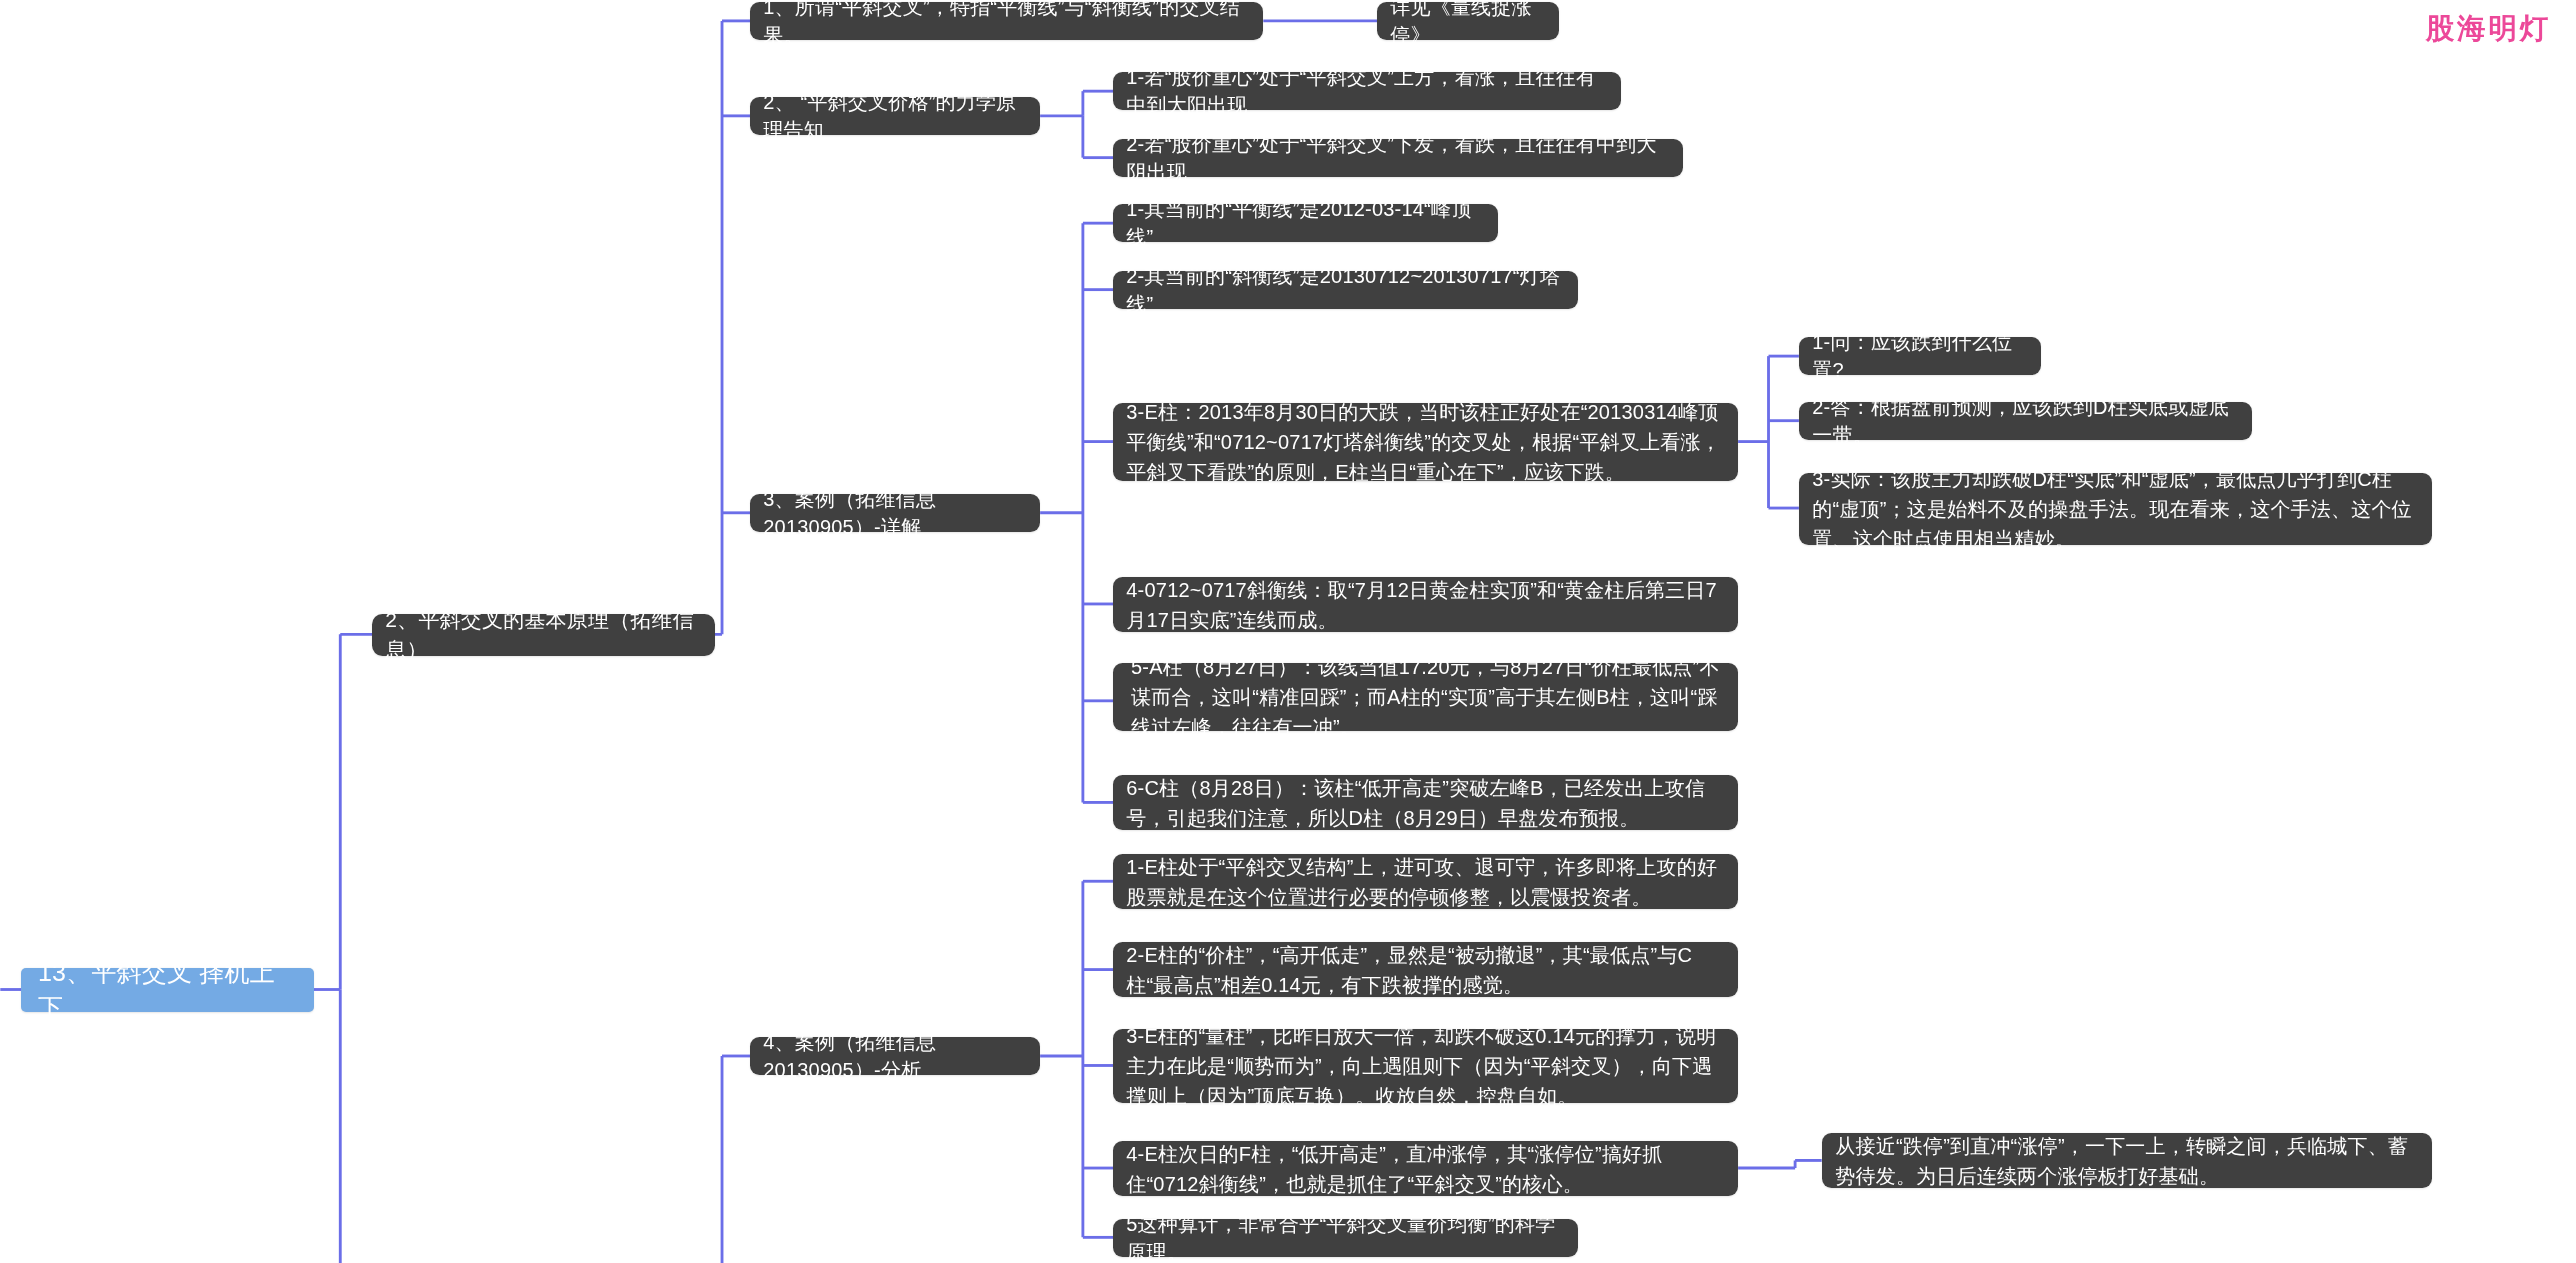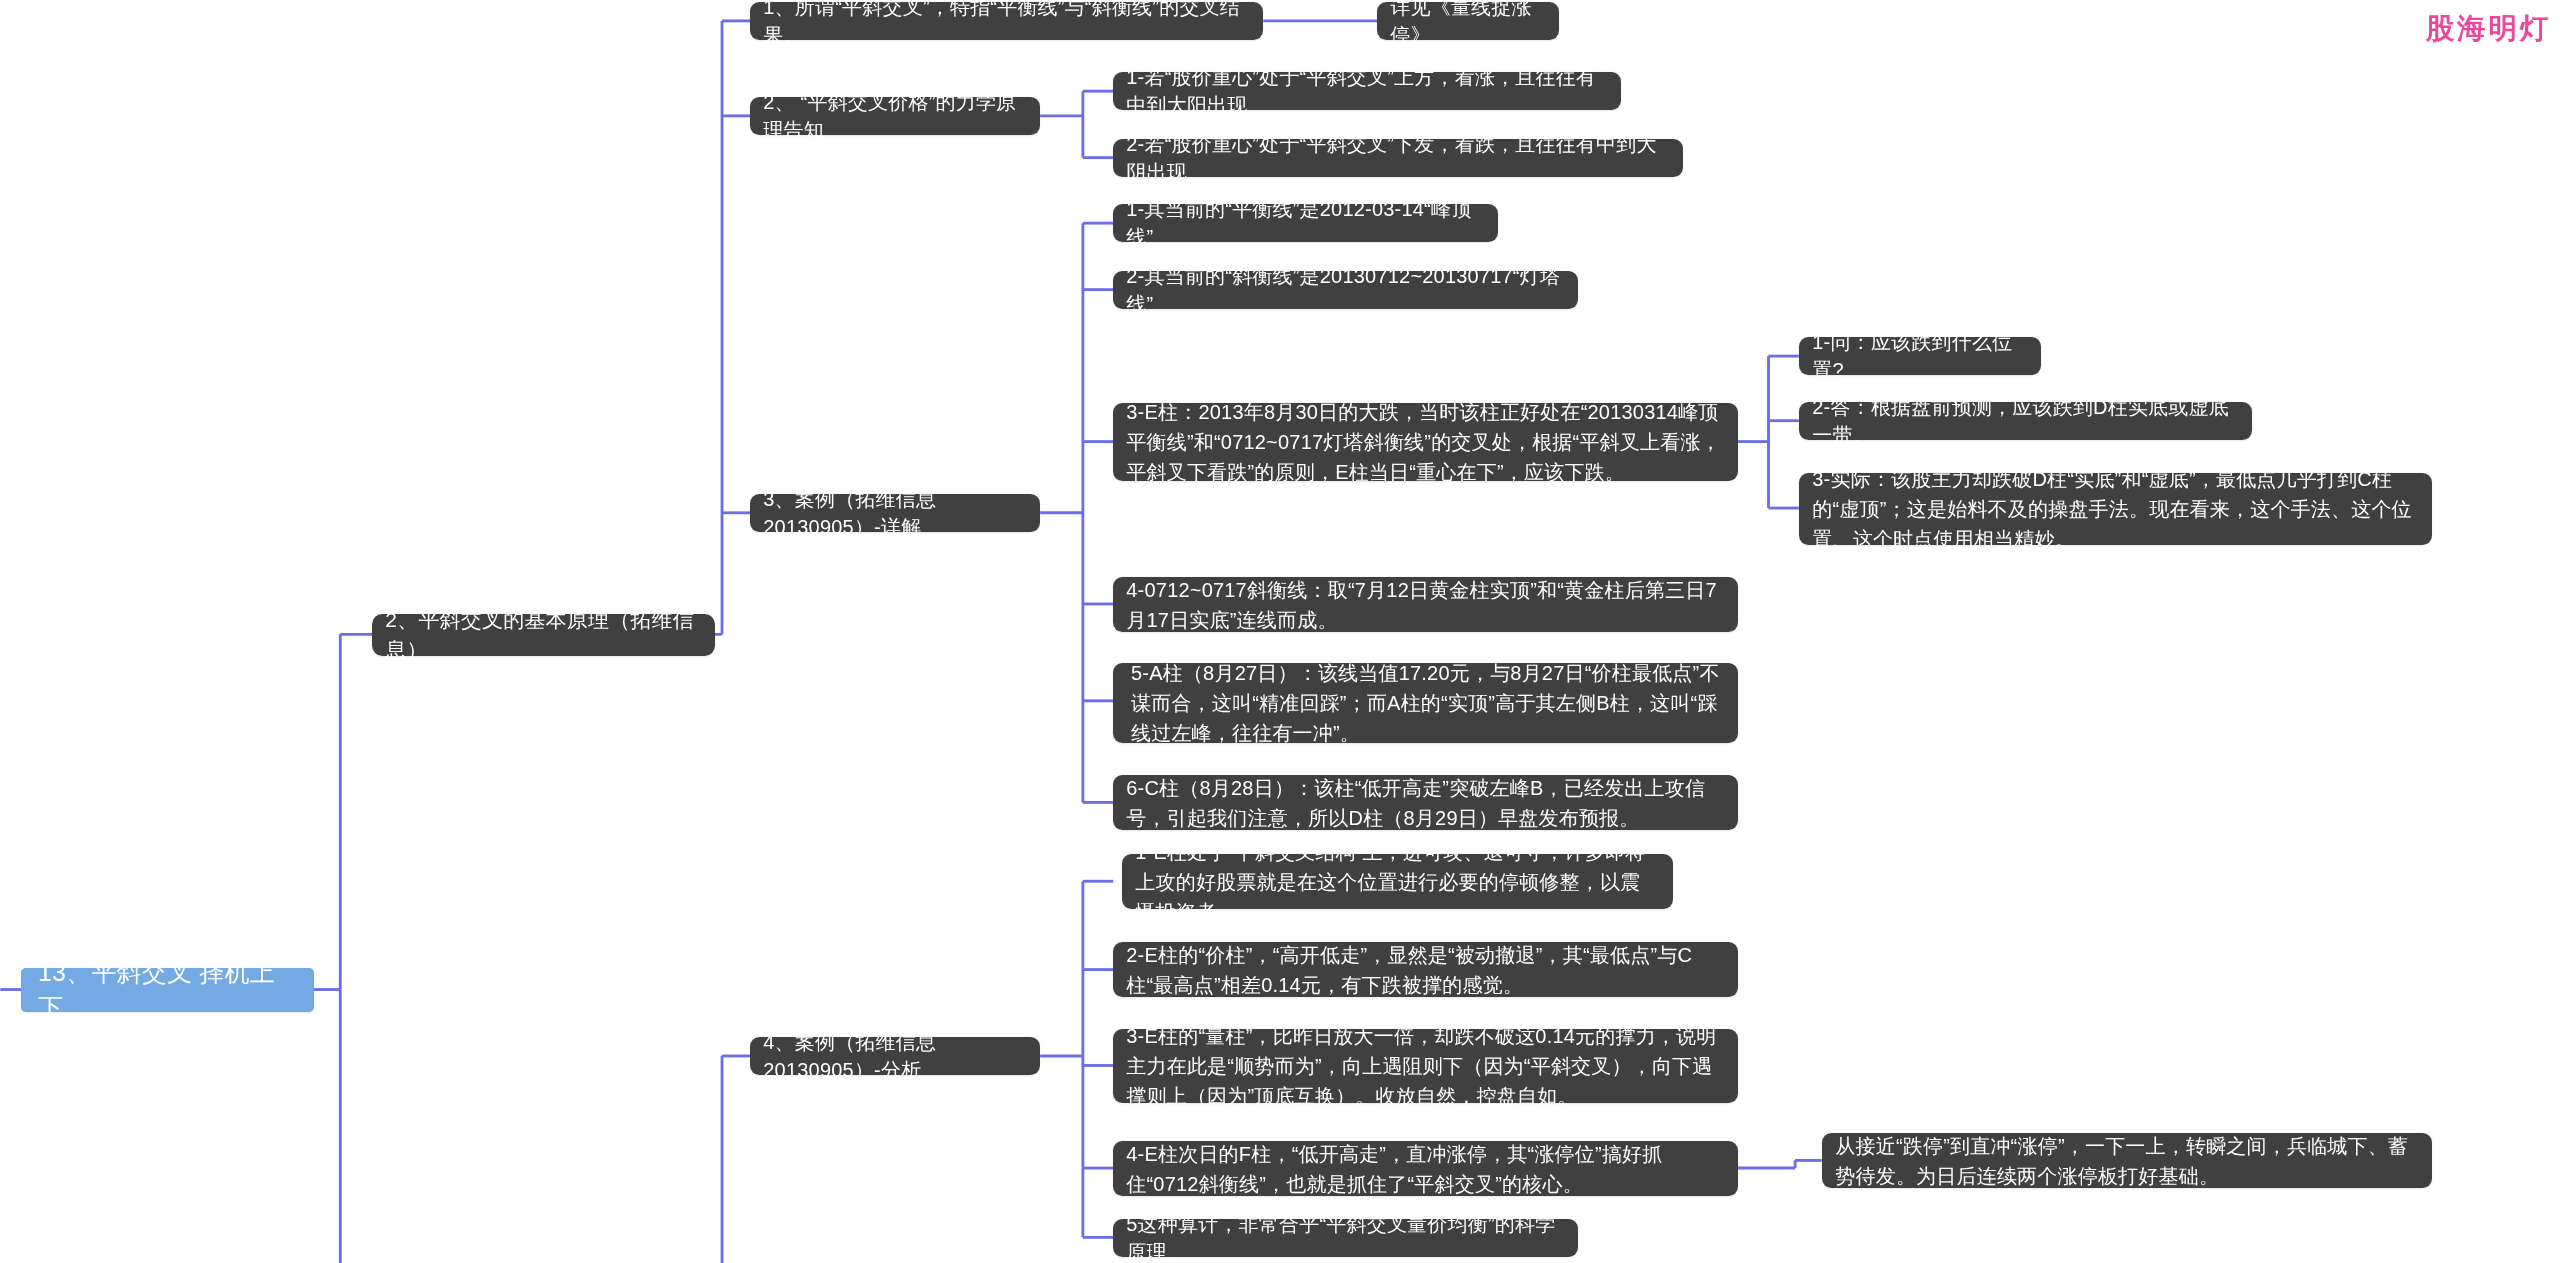--- a/index.html
+++ b/index.html
@@ -158,41 +158,41 @@
   </div>
   <div class="node" style="left:1113px; top:271px; width:465px; height:38px;">
     <span>2-其当前的“斜衡线”是20130712~20130717“灯塔线”</span>
   </div>
   <div class="node multiline" style="left:1113px; top:403px; width:625px; height:78px;">
     <span>3-E柱：2013年8月30日的大跌，当时该柱正好处在“20130314峰顶平衡线”和“0712~0717灯塔斜衡线”的交叉处，根据“平斜叉上看涨，平斜叉下看跌”的原则，E柱当日“重心在下”，应该下跌。</span>
   </div>
   <div class="node multiline" style="left:1113px; top:577px; width:625px; height:55px;">
     <span>4-0712~0717斜衡线：取“7月12日黄金柱实顶”和“黄金柱后第三日7月17日实底”连线而成。</span>
   </div>
-  <div class="node multiline" style="left:1113px; top:663px; width:625px; height:80px;padding-left:18px;">
+  <div class="node multiline" style="left:1113px; top:663px; width:625px; height:68px;padding-left:18px;">
     <span>5-A柱（8月27日）：该线当值17.20元，与8月27日“价柱最低点”不谋而合，这叫“精准回踩”；而A柱的“实顶”高于其左侧B柱，这叫“踩线过左峰，往往有一冲”。</span>
   </div>
   <div class="node multiline" style="left:1113px; top:775px; width:625px; height:55px;">
     <span>6-C柱（8月28日）：该柱“低开高走”突破左峰B，已经发出上攻信号，引起我们注意，所以D柱（8月29日）早盘发布预报。</span>
   </div>
 
   <div class="node" style="left:1799px; top:337px; width:242px; height:38px;">
     <span>1-问：应该跌到什么位置?</span>
   </div>
   <div class="node" style="left:1799px; top:402px; width:453px; height:38px;">
     <span>2-答：根据盘前预测，应该跌到D柱实底或虚底一带。</span>
   </div>
   <div class="node multiline" style="left:1799px; top:473px; width:633px; height:72px;">
     <span>3-实际：该股主力却跌破D柱“实底”和“虚底”，最低点几乎打到C柱的“虚顶”；这是始料不及的操盘手法。现在看来，这个手法、这个位置、这个时点使用相当精妙。</span>
   </div>
 
   <div class="node" style="left:750px; top:1037px; width:290px; height:38px;">
     <span>4、案例（拓维信息20130905）-分析</span>
   </div>
-  <div class="node multiline" style="left:1113px; top:854px; width:551px; height:55px;margin-left:9px;">
+  <div class="node multiline" style="left:1113px; top:854px; width:625px; height:55px;">
     <span>1-E柱处于“平斜交叉结构”上，进可攻、退可守，许多即将上攻的好股票就是在这个位置进行必要的停顿修整，以震慑投资者。</span>
   </div>
   <div class="node multiline" style="left:1113px; top:942px; width:625px; height:55px;">
     <span>2-E柱的“价柱”，“高开低走”，显然是“被动撤退”，其“最低点”与C柱“最高点”相差0.14元，有下跌被撑的感觉。</span>
   </div>
   <div class="node multiline" style="left:1113px; top:1029px; width:625px; height:74px;">
     <span>3-E柱的“量柱”，比昨日放大一倍，却跌不破这0.14元的撑力，说明主力在此是“顺势而为”，向上遇阻则下（因为“平斜交叉），向下遇撑则上（因为”顶底互换）。收放自然，控盘自如。</span>
   </div>
   <div class="node multiline" style="left:1113px; top:1141px; width:625px; height:55px;">
     <span>4-E柱次日的F柱，“低开高走”，直冲涨停，其“涨停位”搞好抓住“0712斜衡线”，也就是抓住了“平斜交叉”的核心。</span>

